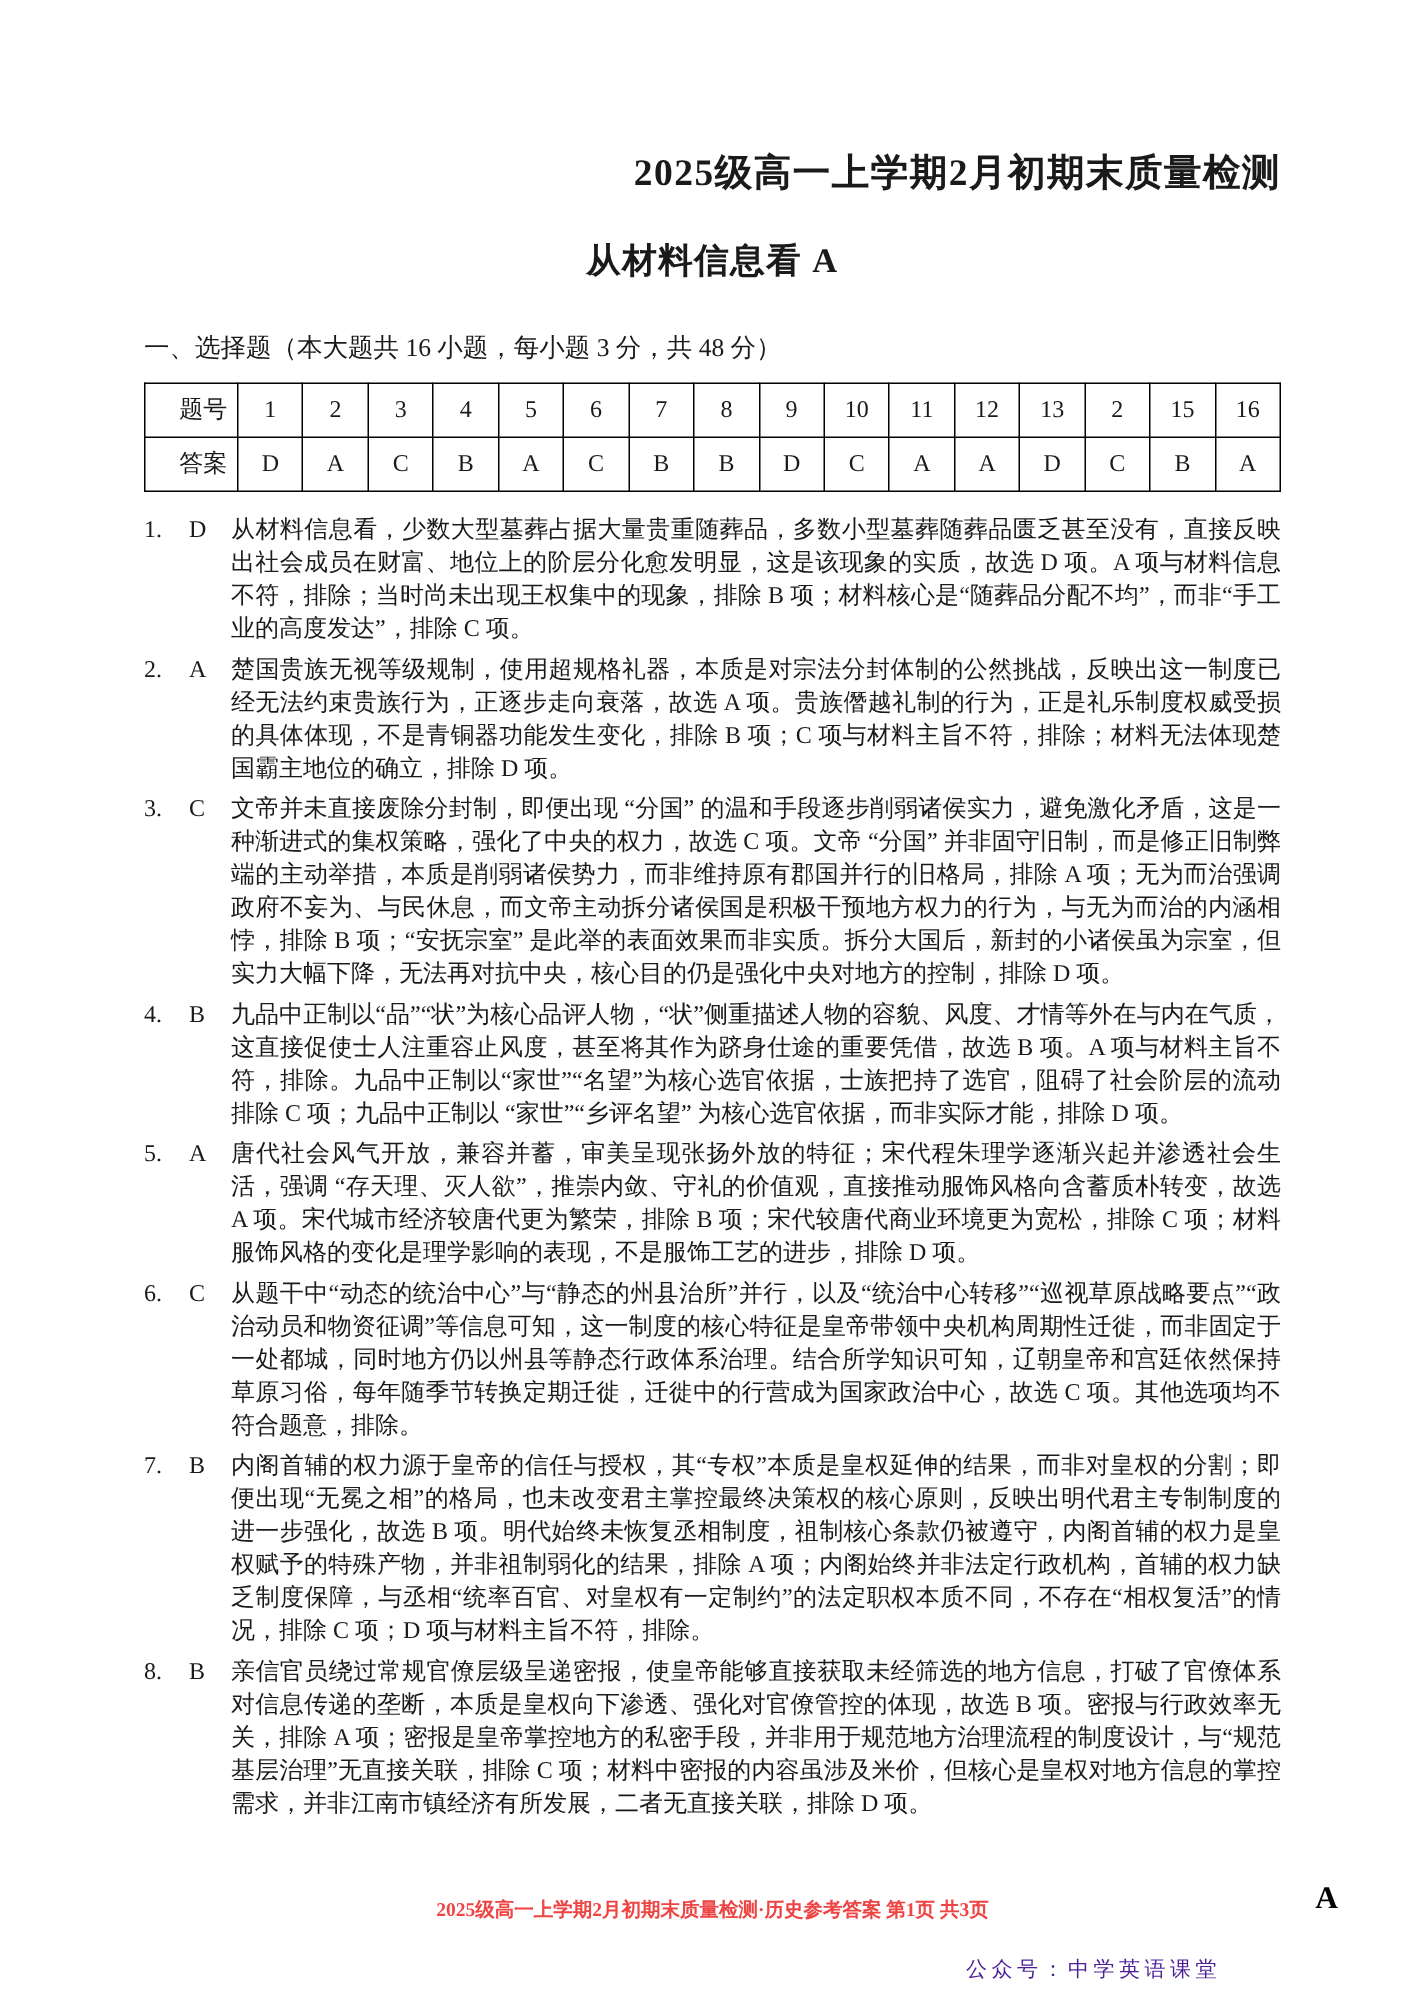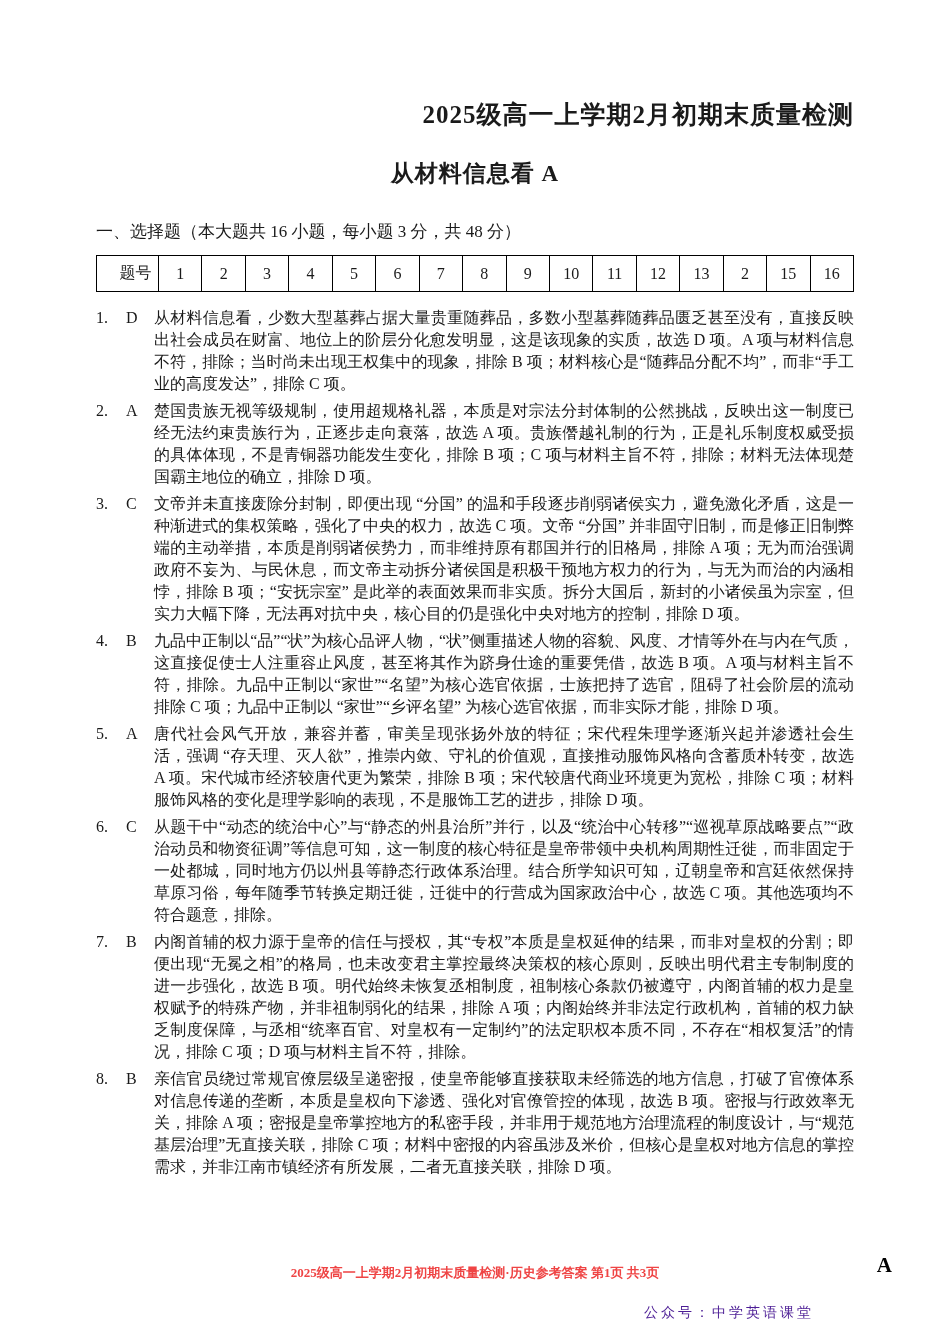--- a/index.html
+++ b/index.html
@@ -76,20 +76,39 @@
           <td>8</td>
           <td>9</td>
           <td>10</td>
           <td>11</td>
           <td>12</td>
           <td>13</td>
           <td>2</td>
           <td>15</td>
           <td>16</td>
         </tr>
+      <tr>
+        <td class="hdr-col">答案</td>
+      <td>D</td>
+          <td>A</td>
+          <td>C</td>
+          <td>B</td>
+          <td>A</td>
+          <td>C</td>
+          <td>B</td>
+          <td>B</td>
+          <td>D</td>
+          <td>C</td>
+          <td>A</td>
+          <td>A</td>
+          <td>D</td>
+          <td>C</td>
+          <td>B</td>
+          <td>A</td>
+        </tr>
     </tbody>
   </table>
 
   <div class="explanations">
       <div class="item">
         <span class="item-num">1.</span>
         <span class="item-ans">D</span>
         <span class="item-text">从材料信息看，少数大型墓葬占据大量贵重随葬品，多数小型墓葬随葬品匮乏甚至没有，直接反映出社会成员在财富、地位上的阶层分化愈发明显，这是该现象的实质，故选 D 项。A 项与材料信息不符，排除；当时尚未出现王权集中的现象，排除 B 项；材料核心是“随葬品分配不均”，而非“手工业的高度发达”，排除 C 项。</span>
       </div>
       <div class="item">

